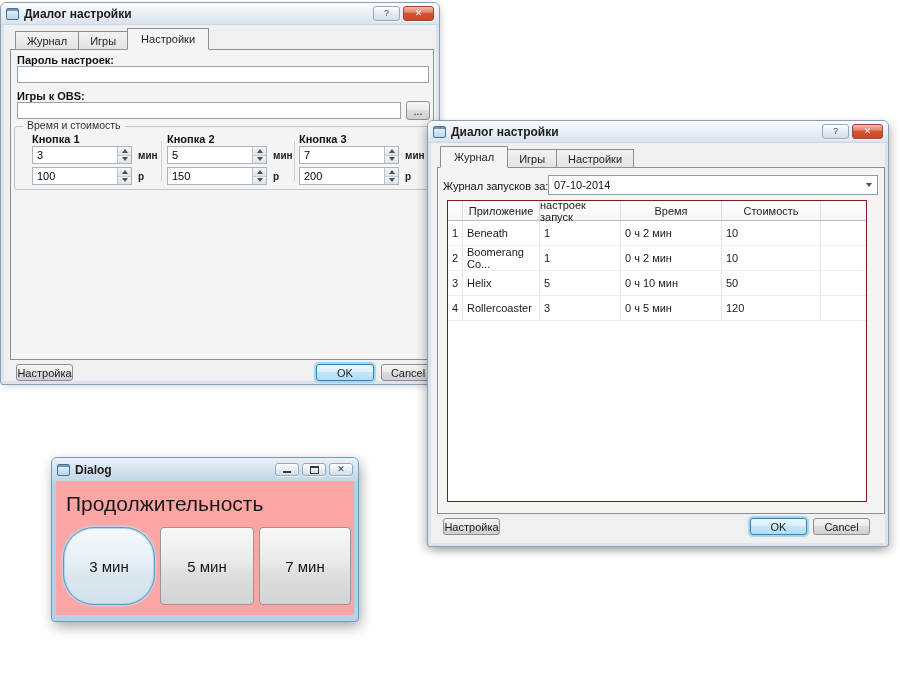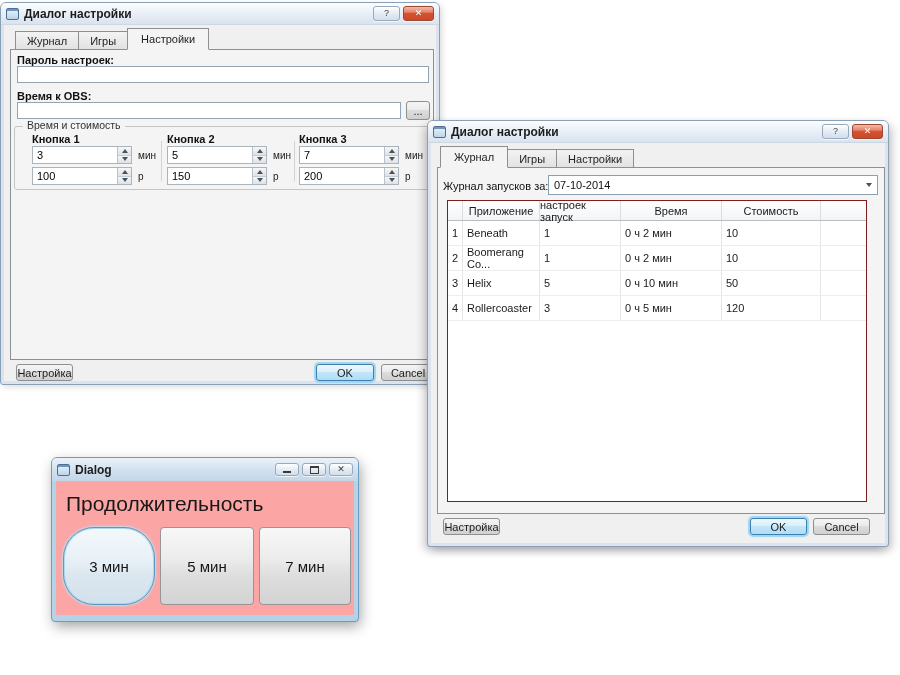--- a/index.html
+++ b/index.html
@@ -55,21 +55,21 @@
   .groupbox { position:absolute; border:1px solid #c5c5c5; border-radius:3px; }
   .grouplegend { position:absolute; top:-8px; left:8px; background:#f4f4f4; padding:0 4px; font-size:10.5px; color:#333; }
   .vsep { position:absolute; top:14px; bottom:8px; width:1px; background:#d2d2d2; }
   .spin { position:absolute; height:18px; background:#fff; border:1px solid #a9b4bd; }
   .spin input { position:absolute; inset:0; border:0; outline:0; background:transparent; font-size:11px; padding:1px 16px 1px 4px; width:100%; }
   .spinbtns { position:absolute; top:0; right:0; bottom:0; width:14px; display:flex; flex-direction:column; border-left:1px solid #b9c2ca; }
   .spinbtn { flex:1; background:linear-gradient(#f5f6f7,#dfe2e6); display:flex; align-items:center; justify-content:center; }
   .spinbtn + .spinbtn { border-top:1px solid #c4ccd3; }
   .tri-up { width:0; height:0; border-left:3px solid transparent; border-right:3px solid transparent; border-bottom:4px solid #4a5258; }
   .tri-down { width:0; height:0; border-left:3px solid transparent; border-right:3px solid transparent; border-top:4px solid #4a5258; }
-  .suffix { position:absolute; font-size:10px; font-weight:normal; color:#222; }
+  .suffix { position:absolute; font-size:10px; font-weight:bold; color:#222; }
 
   
   .combo { position:absolute; background:#fff; border:1px solid #8aa0b2; display:flex; align-items:center; font-size:11px; color:#111; padding:0 5px; }
   .combo .arrow { margin-left:auto; }
 
   
   .table { position:absolute; background:#fff; border:1px solid #7f1d1d; font-size:11px; color:#1a1a1a; overflow:hidden; }
   .thead { display:flex; height:20px; background:linear-gradient(#ffffff,#f2f4f6); border-bottom:1px solid #b8bec4; }
   .th { display:flex; align-items:center; justify-content:center; border-right:1px solid #dadee2; }
   .trow { display:flex; height:25px; border-bottom:1px solid #ededed; }
@@ -140,21 +140,21 @@
   <div class="tabbar" style="left:11px; top:22px;">
     <div class="tab">Журнал</div>
     <div class="tab">Игры</div>
     <div class="tab active">Настройки</div>
   </div>
   <div class="pane" style="left:6px; top:43px; width:424px; height:311px;"></div>
 
   <div class="lbl b" style="left:13px; top:48px;">Пароль настроек:</div>
   <input class="field" style="left: 13px; top: 60px; width: 412px; height: 17px;">
 
-  <div class="lbl b" style="left:13px; top:84px;">Время к OBS:</div>
+  <div class="lbl b" style="left:13px; top:84px;">Игры к OBS:</div>
   <input class="field" style="left: 13px; top: 96px; width: 384px; height: 17px;">
   <div class="btn" style="left:402px; top:95px; width:24px; height:19px;">...</div>
 
   <div class="groupbox" style="left:10px; top:120px; width:418px; height:64px;">
     <div class="grouplegend">Время и стоимость</div>
     <div class="vsep" style="left:146px;"></div>
     <div class="vsep" style="left:279px;"></div>
 
     <div class="lbl b" style="left:17px; top:6px;">Кнопка 1</div>
     <div class="spin" style="left:17px; top:19px; width:100px;">

